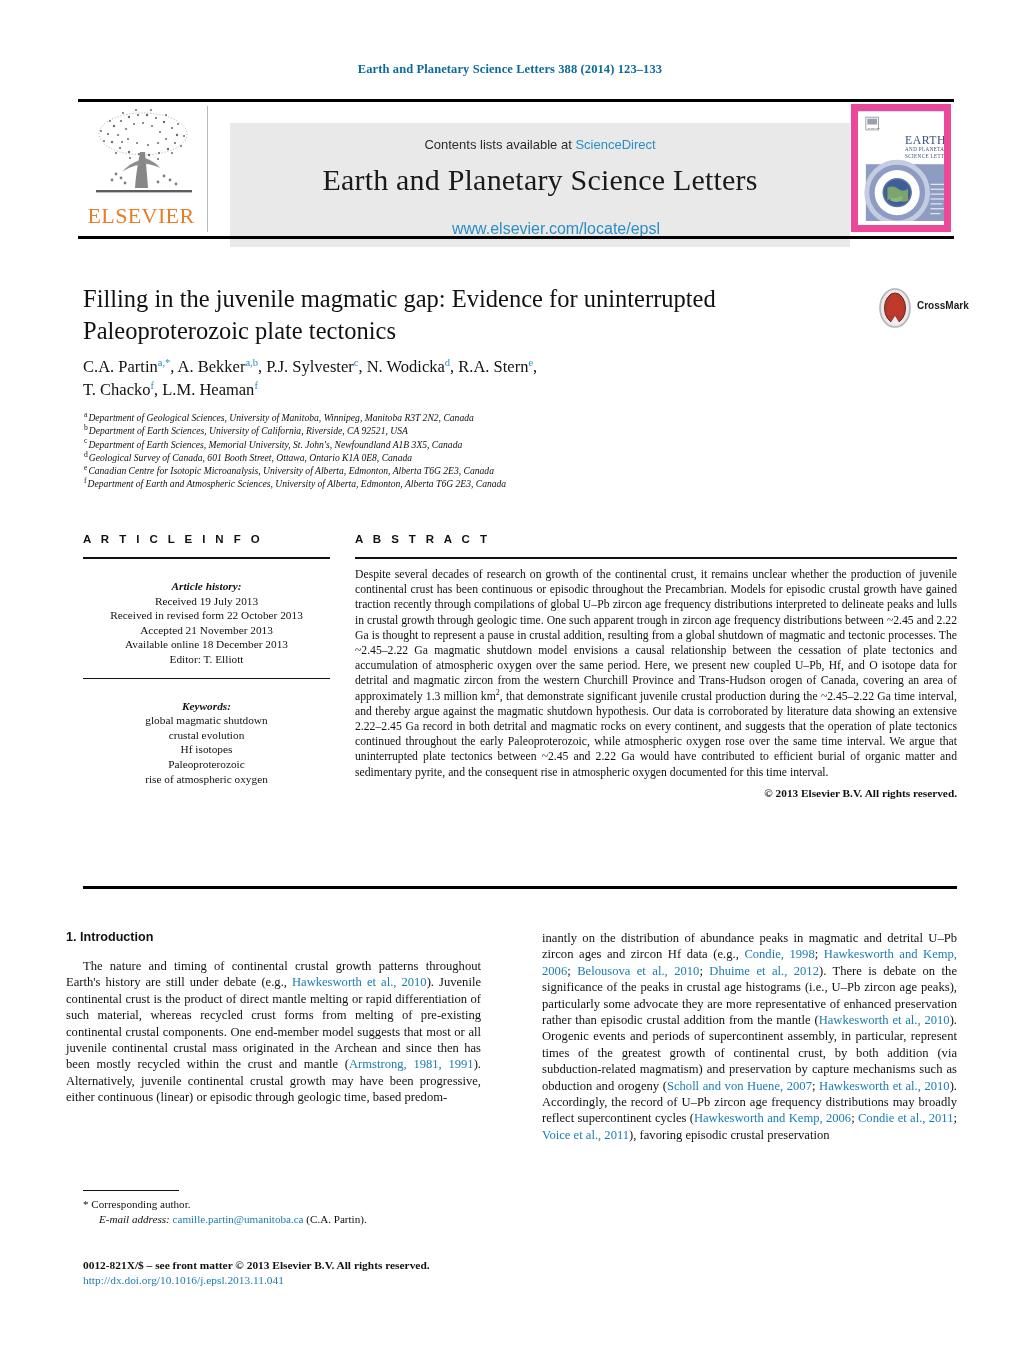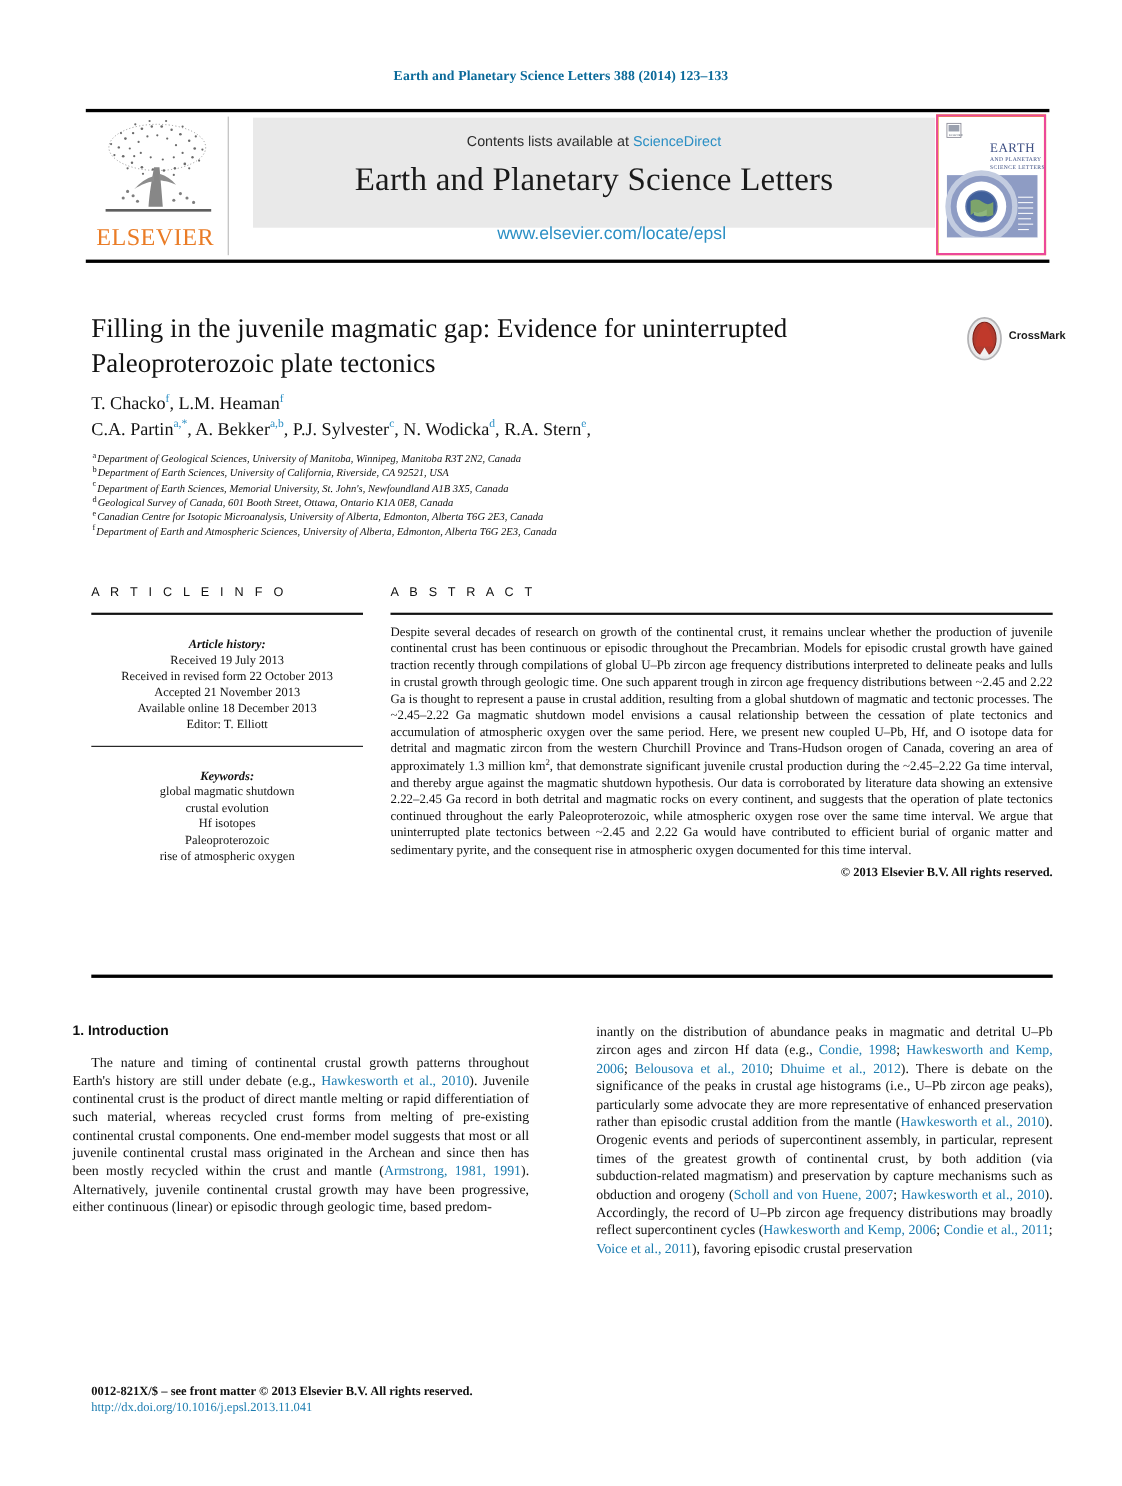--- a/index.html
+++ b/index.html
@@ -73,22 +73,22 @@
     width: 122px;
     text-align: center;
     font-family: "Liberation Serif", serif;
     font-size: 22px;
     font-weight: 400;
     color: #ea7c26;
     letter-spacing: 0.4px;
   }
   .masthead-center {
     position: absolute;
-    left: 152px; top: 8px;
-    width: 620px; height: 100px;
+    left: 152px; top: 24px;
+    width: 620px; height: 124px;
     background: #e9e9e9;
   }
   .contents-line {
     position: absolute;
     left: 0; top: 14px;
     width: 620px;
     text-align: center;
     font-family: "Liberation Sans", sans-serif;
     font-size: 13px;
     color: #2c2c2c;
@@ -113,22 +113,22 @@
     text-align: center;
     font-family: "Liberation Sans", sans-serif;
     font-size: 16px;
     color: #2b8fc4;
     margin-left: 16px;
   }
   .cover-thumb {
     position: absolute;
     left: 773px; top: 5px;
     width: 100px; height: 128px;
-    border: 2px solid #ec4899;
-    background: #eab308;
+    border: 7px solid #ec4899;
+    background: #0ea5e9;
     box-sizing: border-box;
     overflow: hidden;
   }
 
   
   .title {
     position: absolute;
     left: 83px; top: 283px;
     width: 760px;
     font-family: "Liberation Serif", serif;
@@ -197,21 +197,21 @@
     width: 247px;
   }
   .abstract-col {
     position: absolute;
     left: 355px; top: 533px;
     width: 602px;
   }
   .sec-head {
     font-family: "Liberation Sans", sans-serif;
     font-size: 11.5px;
-    font-weight: normal;
+    font-weight: bold;
     letter-spacing: 3.4px;
     color: #111;
   }
   .hr-med {
     height: 2px;
     background: #111;
     margin-top: 12px;
   }
   .hr-thin {
     height: 1px;
@@ -451,24 +451,24 @@
       <ellipse cx="19" cy="20" rx="10.5" ry="15" fill="#b03a2e"></ellipse>
       <ellipse cx="19" cy="20" rx="10.5" ry="15" fill="none" stroke="#7d2119" stroke-width="1"></ellipse>
       <path d="M19 5 q-8 10 -8 22 h16 q0 -12 -8 -22 Z" fill="#c0392b"></path>
       <path d="M19 28 l5 8 h-10 Z" fill="#f0f0f0"></path>
     </svg>
     <div class="crossmark-word">CrossMark</div>
   </div>
 
   <div class="authors">
     <div>
+      C.A. Partin<sup class="star">a,*</sup>, A. Bekker<sup>a,b</sup>, P.J. Sylvester<sup>c</sup>, N. Wodicka<sup>d</sup>, R.A. Stern<sup>e</sup>,
+    </div>
+    <div>
       T. Chacko<sup>f</sup>, L.M. Heaman<sup>f</sup>
-    </div>
-    <div>
-      C.A. Partin<sup class="star">a,*</sup>, A. Bekker<sup>a,b</sup>, P.J. Sylvester<sup>c</sup>, N. Wodicka<sup>d</sup>, R.A. Stern<sup>e</sup>,
     </div>
   </div>
 
   <div class="affiliations">
     <div><span class="mark">a</span><span>Department of Geological Sciences, University of Manitoba, Winnipeg, Manitoba R3T 2N2, Canada</span></div>
     <div><span class="mark">b</span><span>Department of Earth Sciences, University of California, Riverside, CA 92521, USA</span></div>
     <div><span class="mark">c</span><span>Department of Earth Sciences, Memorial University, St. John's, Newfoundland A1B 3X5, Canada</span></div>
     <div><span class="mark">d</span><span>Geological Survey of Canada, 601 Booth Street, Ottawa, Ontario K1A 0E8, Canada</span></div>
     <div><span class="mark">e</span><span>Canadian Centre for Isotopic Microanalysis, University of Alberta, Edmonton, Alberta T6G 2E3, Canada</span></div>
     <div><span class="mark">f</span><span>Department of Earth and Atmospheric Sciences, University of Alberta, Edmonton, Alberta T6G 2E3, Canada</span></div>
@@ -506,19 +506,31 @@
 
   <div class="col-left">
     <div class="h2">1. Introduction</div>
     <p class="para">The nature and timing of continental crustal growth patterns throughout Earth's history are still under debate (e.g., <span class="ref" style="color: rgb(27, 124, 176);">Hawkesworth et al., 2010</span>). Juvenile continental crust is the product of direct mantle melting or rapid differentiation of such material, whereas recycled crust forms from melting of pre-existing continental crustal components. One end-member model suggests that most or all juvenile continental crustal mass originated in the Archean and since then has been mostly recycled within the crust and mantle (<span class="ref" style="color: rgb(27, 124, 176);">Armstrong, 1981, 1991</span>). Alternatively, juvenile continental crustal growth may have been progressive, either continuous (linear) or episodic through geologic time, based predom-</p>
   </div>
 
   <div class="col-right">
     <p class="para noindent">inantly on the distribution of abundance peaks in magmatic and detrital U–Pb zircon ages and zircon Hf data (e.g., <span class="ref" style="color: rgb(27, 124, 176);">Condie, 1998</span>; <span class="ref" style="color: rgb(27, 124, 176);">Hawkesworth and Kemp, 2006</span>; <span class="ref" style="color: rgb(27, 124, 176);">Belousova et al., 2010</span>; <span class="ref" style="color: rgb(27, 124, 176);">Dhuime et al., 2012</span>). There is debate on the significance of the peaks in crustal age histograms (i.e., U–Pb zircon age peaks), particularly some advocate they are more representative of enhanced preservation rather than episodic crustal addition from the mantle (<span class="ref" style="color: rgb(27, 124, 176);">Hawkesworth et al., 2010</span>). Orogenic events and periods of supercontinent assembly, in particular, represent times of the greatest growth of continental crust, by both addition (via subduction-related magmatism) and preservation by capture mechanisms such as obduction and orogeny (<span class="ref" style="color: rgb(27, 124, 176);">Scholl and von Huene, 2007</span>; <span class="ref" style="color: rgb(27, 124, 176);">Hawkesworth et al., 2010</span>). Accordingly, the record of U–Pb zircon age frequency distributions may broadly reflect supercontinent cycles (<span class="ref" style="color: rgb(27, 124, 176);">Hawkesworth and Kemp, 2006</span>; <span class="ref" style="color: rgb(27, 124, 176);">Condie et al., 2011</span>; <span class="ref" style="color: rgb(27, 124, 176);">Voice et al., 2011</span>), favoring episodic crustal preservation</p>
   </div>
 
+  <div class="footnotes">
+    <div class="fn-rule"></div>
+    <div class="fn-line">
+      <span class="star">*</span>
+      <span>Corresponding author.</span>
+    </div>
+    <div class="fn-line" style="padding-left:16px;">
+      <span class="fn-email-label">E-mail address:</span>
+      <span class="ref" style="color: rgb(27, 124, 176);">camille.partin@umanitoba.ca</span>
+      <span>(C.A. Partin).</span>
+    </div>
+  </div>
 
   <div class="imprint">
     <div>0012-821X/$ – see front matter  © 2013 Elsevier B.V. All rights reserved.</div>
     <div class="doi">http://dx.doi.org/10.1016/j.epsl.2013.11.041</div>
   </div>
 
 </div>
 
 </body></html>

